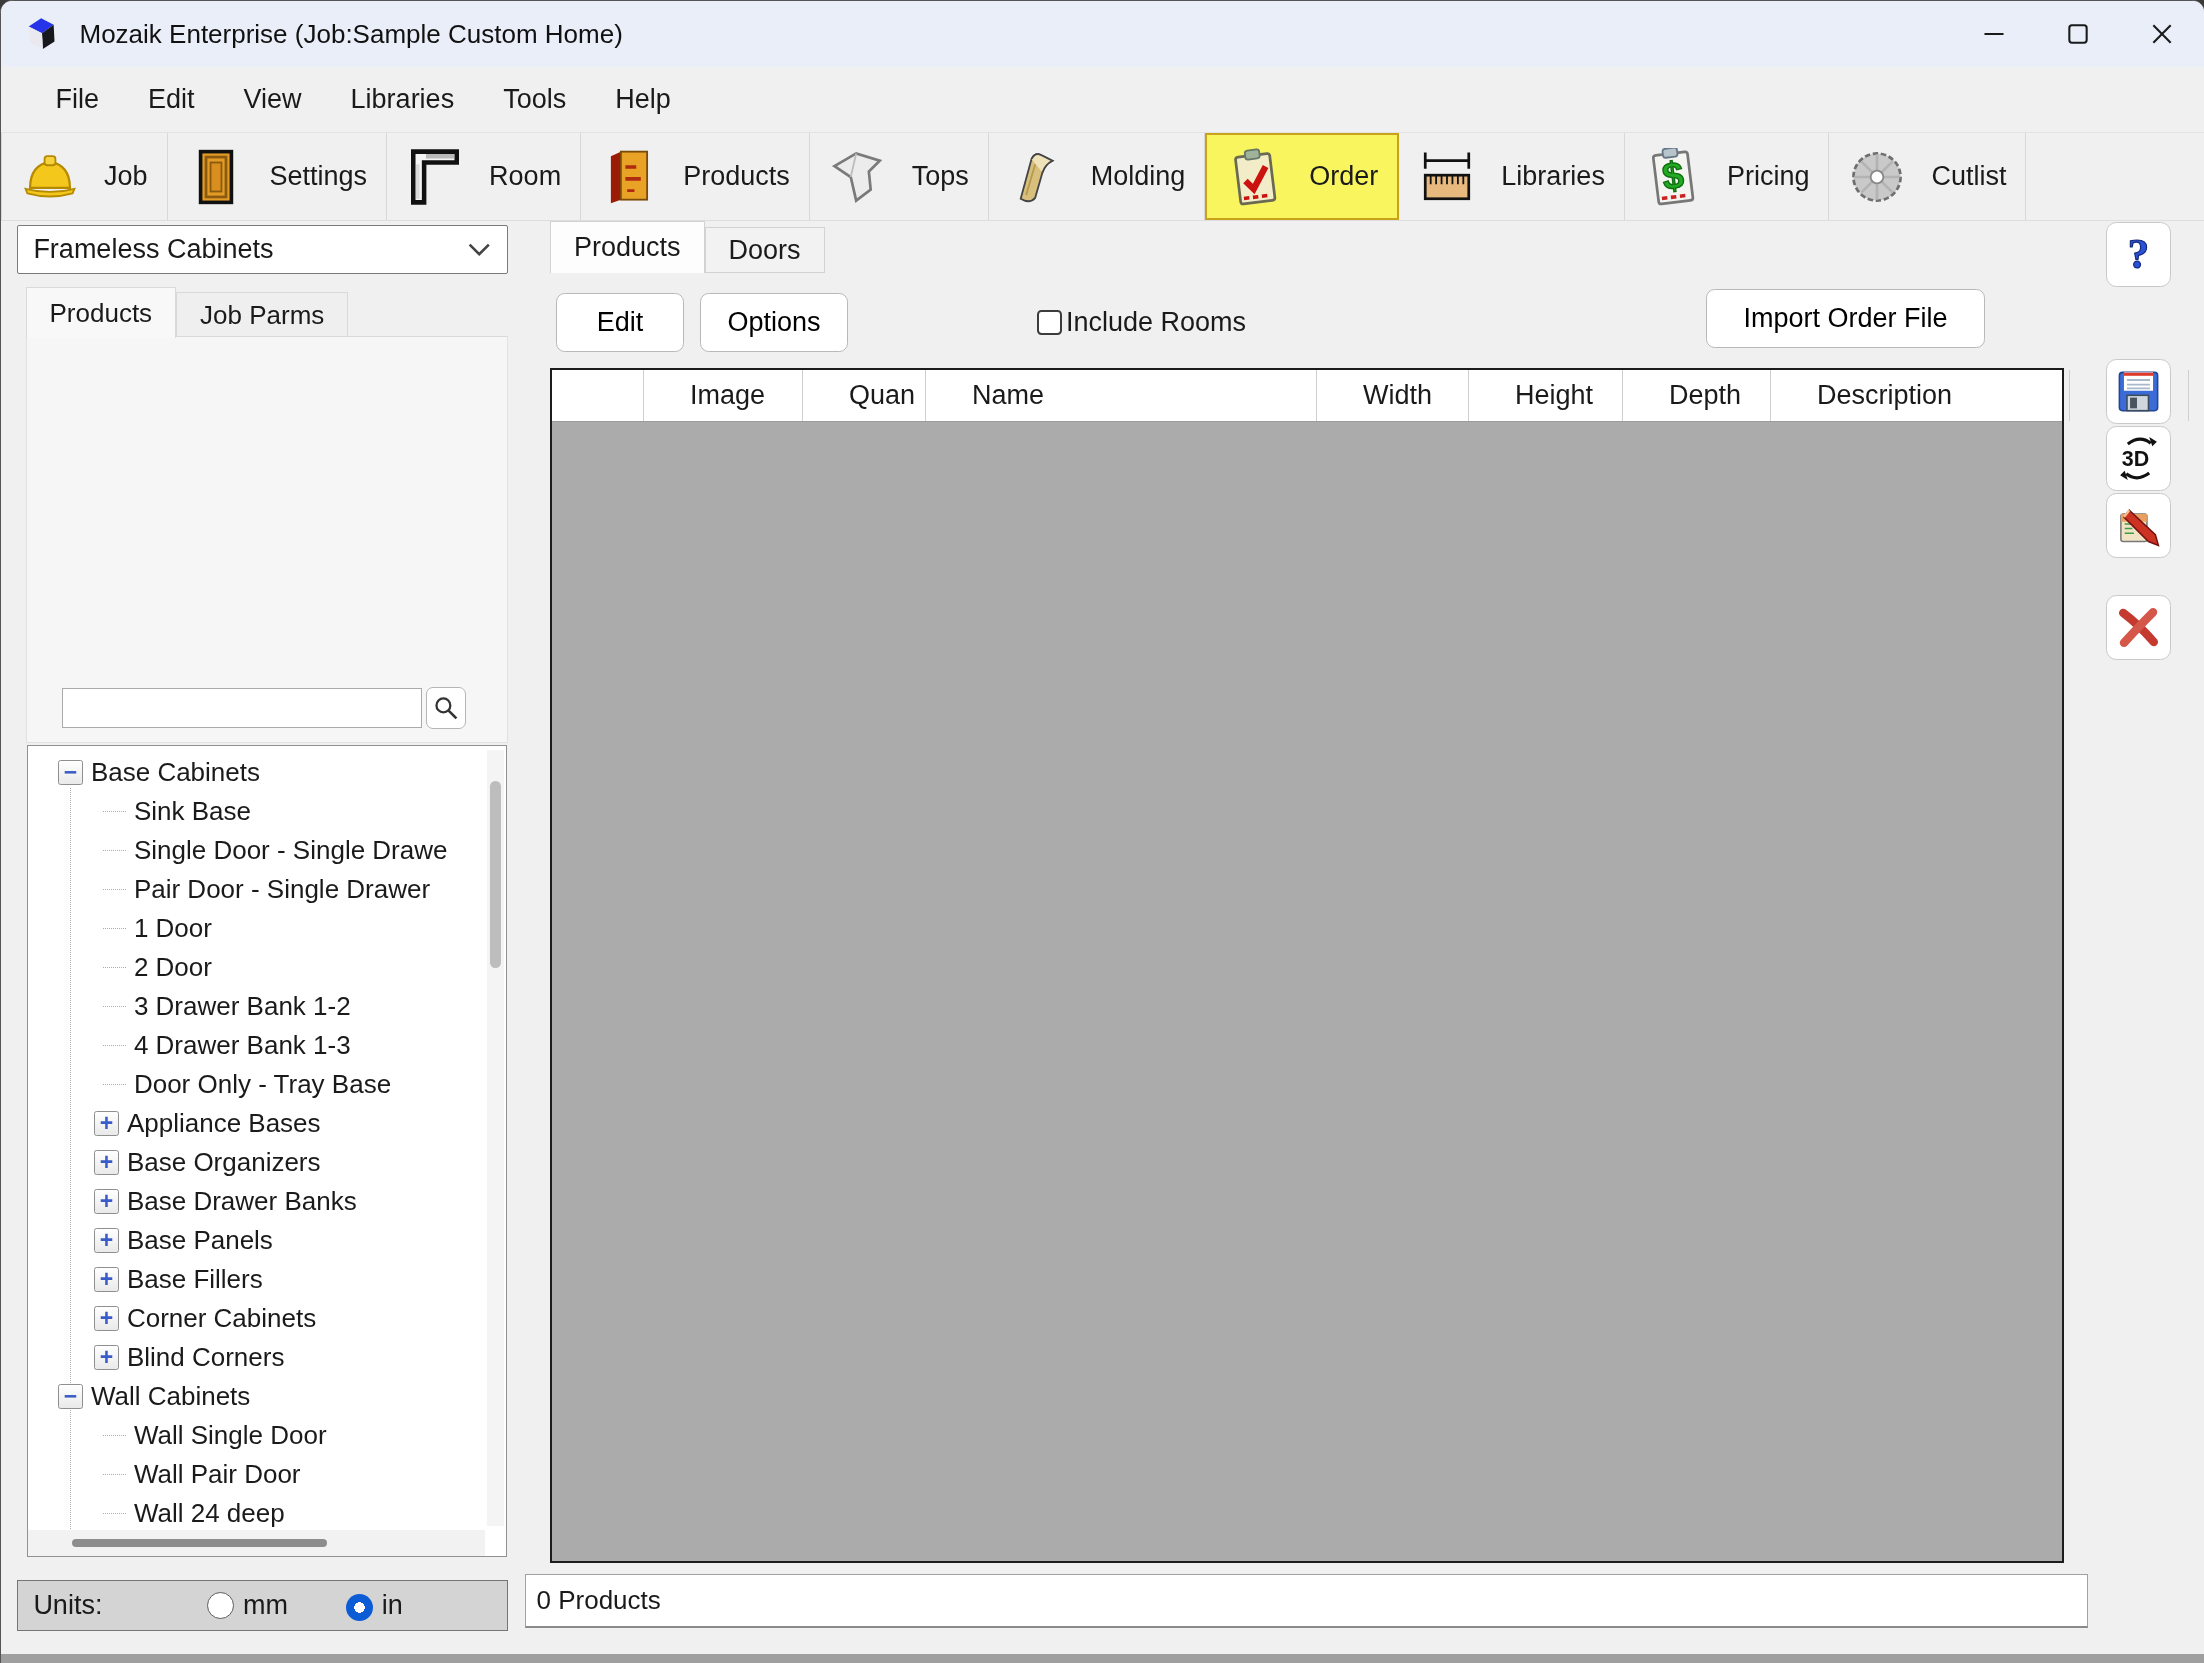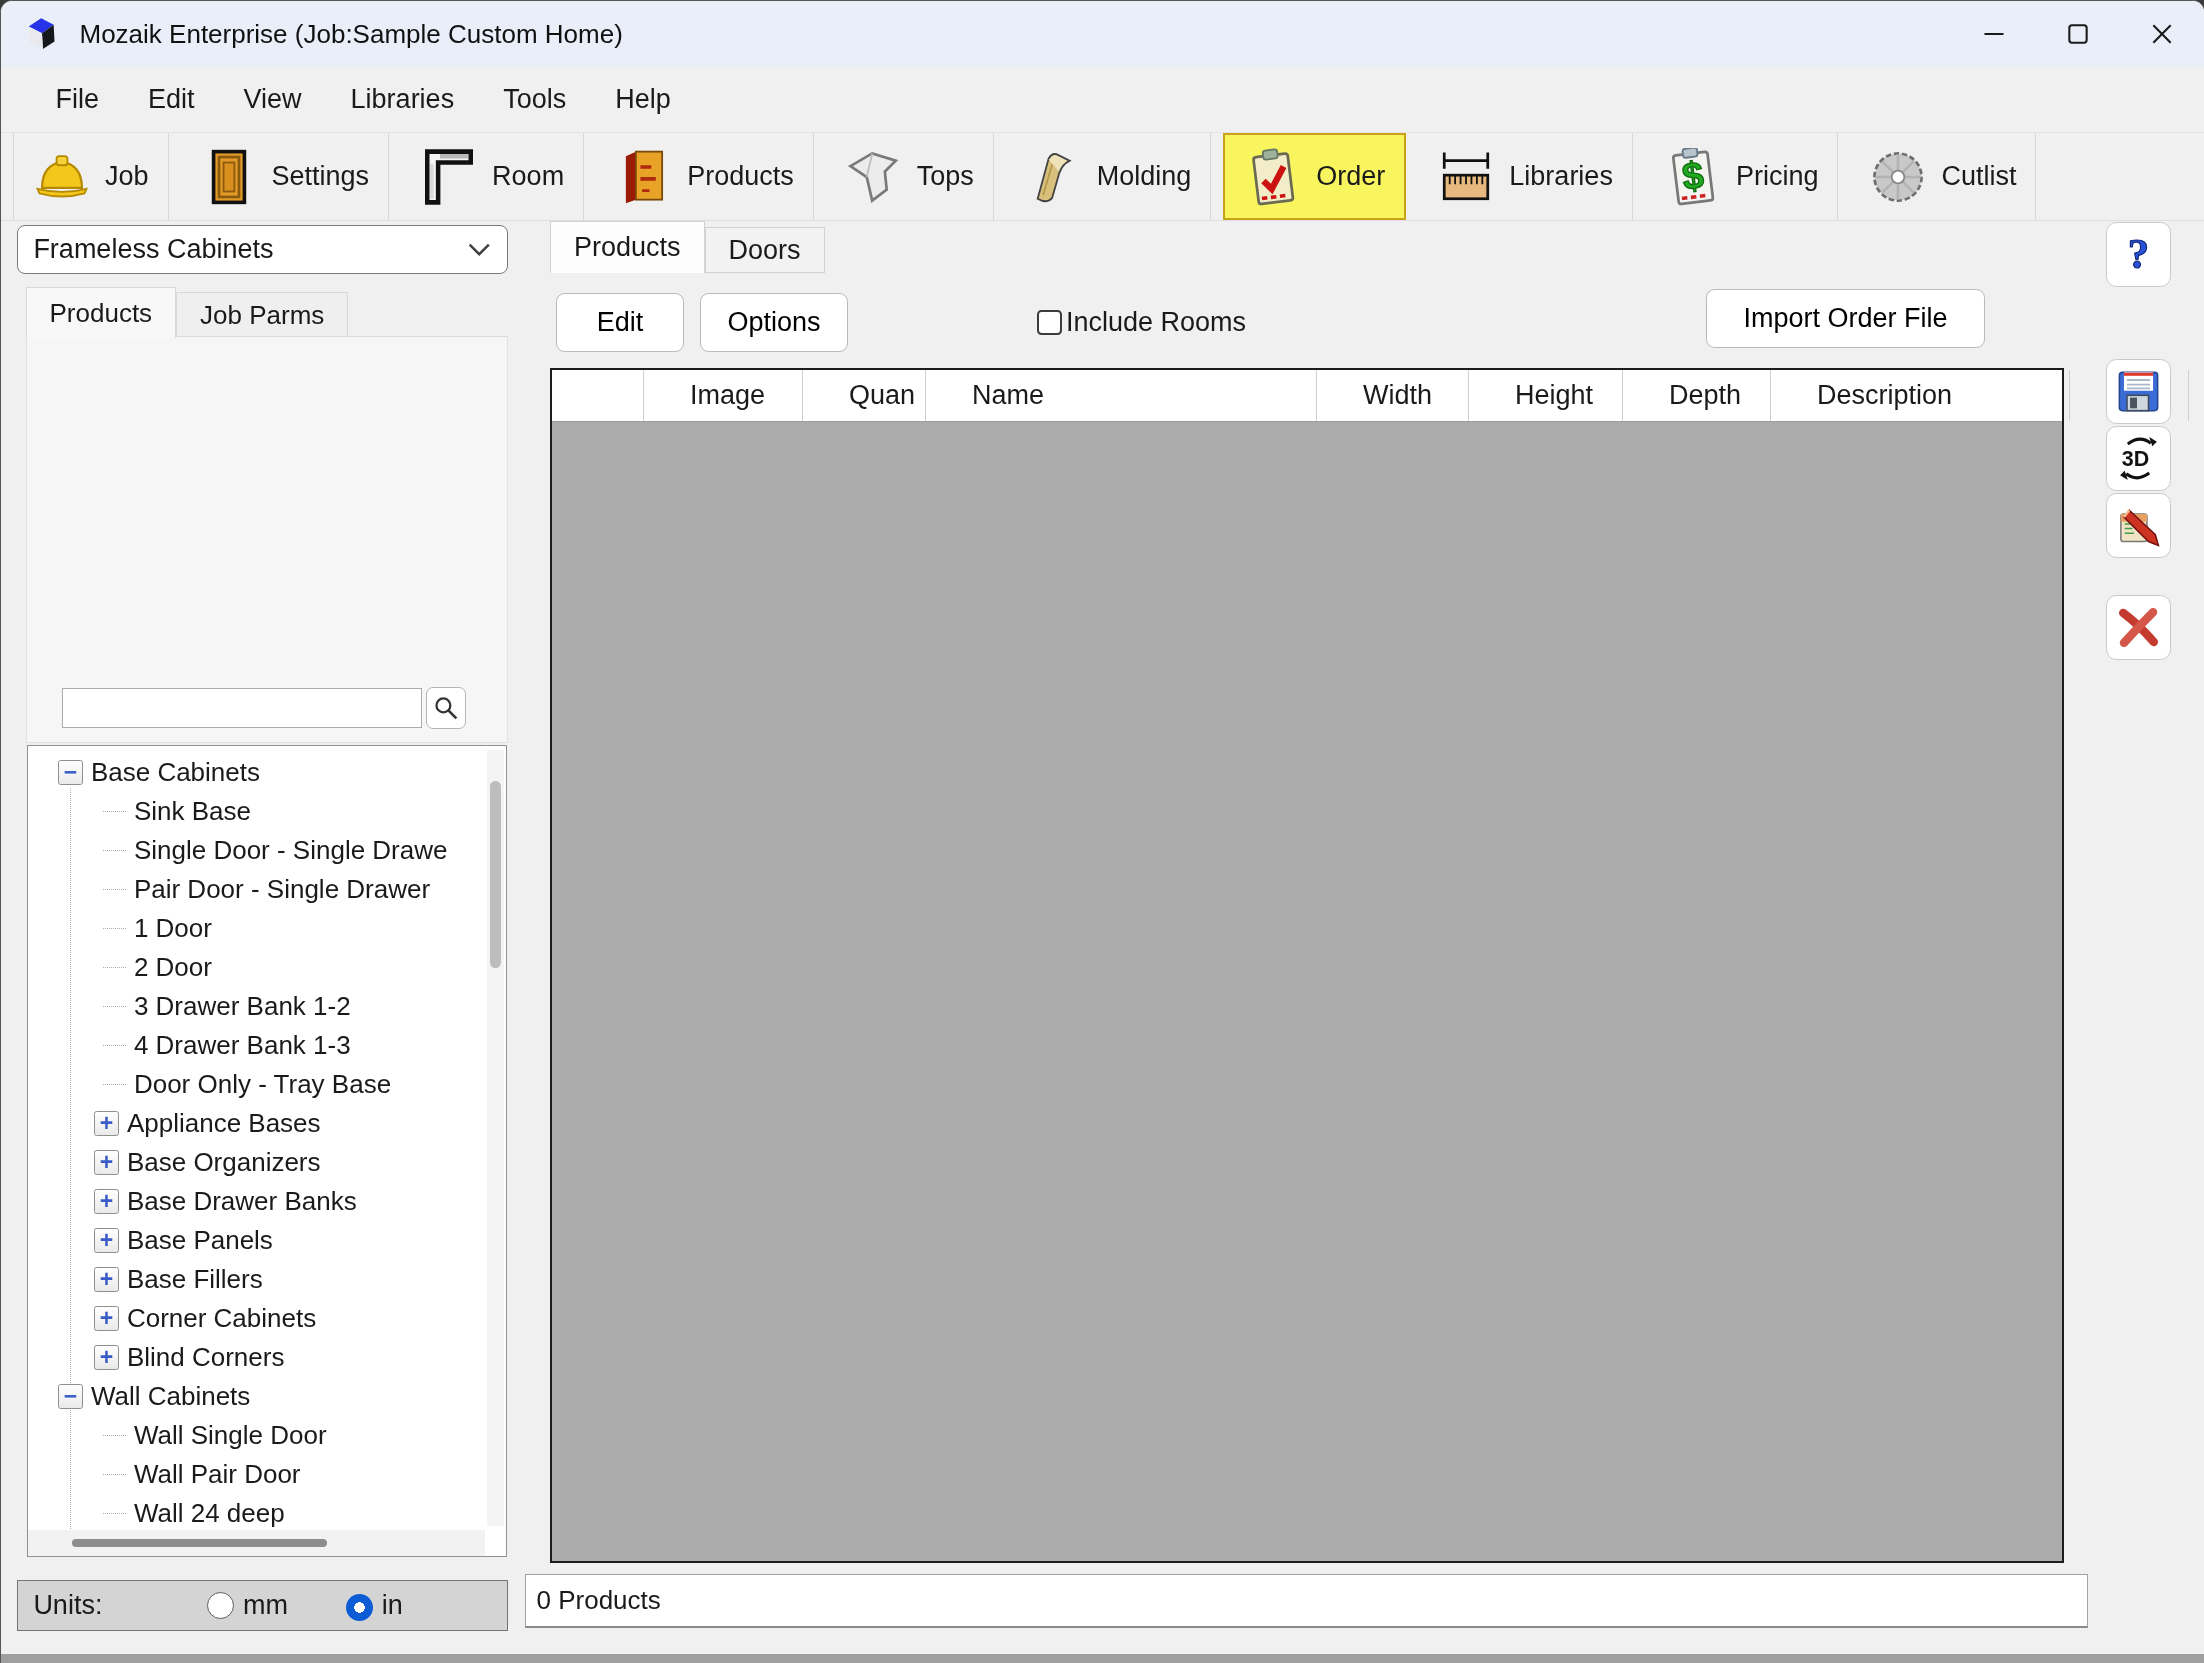--- a/index.html
+++ b/index.html
@@ -13,28 +13,28 @@
   .title-text { font-size:26px; margin-left:17.5px; color:#111; }
   .win-controls { position:absolute; right:0; top:0; height:66px; display:flex; }
   .win-btn { width:84px; height:66px; display:flex; align-items:center; justify-content:center; }
 
   
   .menubar { position:absolute; left:0; top:66px; right:0; height:65px; display:flex; align-items:center; padding-left:30px; background:#f0f0f0; }
   .menu-item { font-size:27px; padding:12.2px 24.5px; }
 
   
   .toolbar { position:absolute; left:0; top:131px; right:0; height:89px; display:flex; align-items:stretch; background:#f0f0f0; border-top:0.9px solid #e3e3e3; border-bottom:0.9px solid #dedede; }
-  .tb-btn { display:flex; align-items:center; gap:14px; padding:0 19px; border-right:0.9px solid #d8d8d8;margin-left:12px; }
+  .tb-btn { display:flex; align-items:center; gap:25px; padding:0 19px; border-right:0.9px solid #d8d8d8; }
   .tb-btn:first-child { border-left:0.9px solid #d8d8d8; }
   .tb-btn svg { width:58px; height:58px; }
   .tb-label { font-size:27px; }
   .tb-btn.highlighted { background:var(--order_highlight,#f8f55f); border:2.6px solid var(--order_border,#c9a21c); }
 
   
-  .lib-dropdown { position:absolute; left:15.7px; top:224px; width:491px; height:49px; background:#fff; border:0.9px solid #7a7a7a; border-radius:8px; display:flex; align-items:center; padding:0 15.7px; font-size:27px; }
+  .lib-dropdown { position:absolute; left:15.7px; top:224px; width:491px; height:49px; background:#fff; border:0.9px solid #7a7a7a; border-radius:2px; display:flex; align-items:center; padding:0 15.7px; font-size:27px; }
   .lib-dropdown .chev { margin-left:auto; }
   .side-tabs { position:absolute; left:24.5px; top:286px; height:51px; display:flex; align-items:flex-end; }
   .side-tab { font-size:26px; padding:0 23px; display:flex; align-items:center; background:#efefef; border:0.9px solid #d9d9d9; height:46px; }
   .side-tab.active { background:#f8f8f8; height:51px; border-bottom:none; z-index:2; }
   .side-panel { position:absolute; left:24.5px; top:335px; width:482px; height:407px; background:#f6f6f6; border:0.9px solid #e2e2e2; border-top:0.9px solid #d9d9d9; }
   .search-input { position:absolute; left:61px; top:687px; width:360px; height:40px; border:0.9px solid #aaa; background:#fff; font-size:24.5px; padding:0 8.7px; font-family:inherit; }
   .search-btn { position:absolute; left:425px; top:686px; width:40px; height:42px; background:#fff; border:0.9px solid #b5b5b5; border-radius:7px; display:flex; align-items:center; justify-content:center; }
 
   .tree-panel { position:absolute; left:26px; top:744px; width:480px; height:812px; background:#fff; border:1.7px solid #919191; overflow:hidden; }
   .tree-body { position:absolute; left:0; top:7px; right:23px; }

